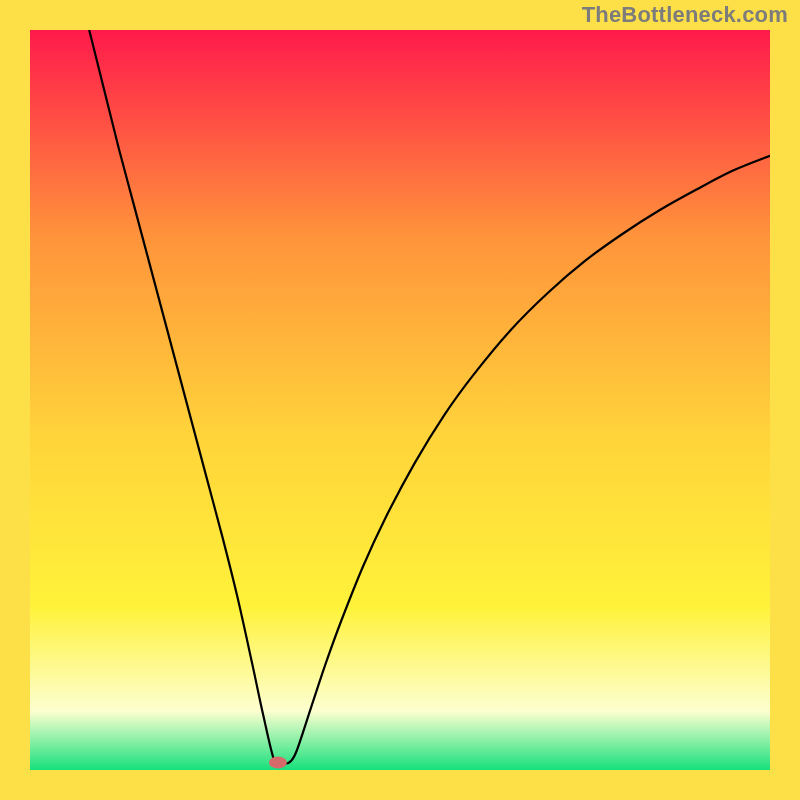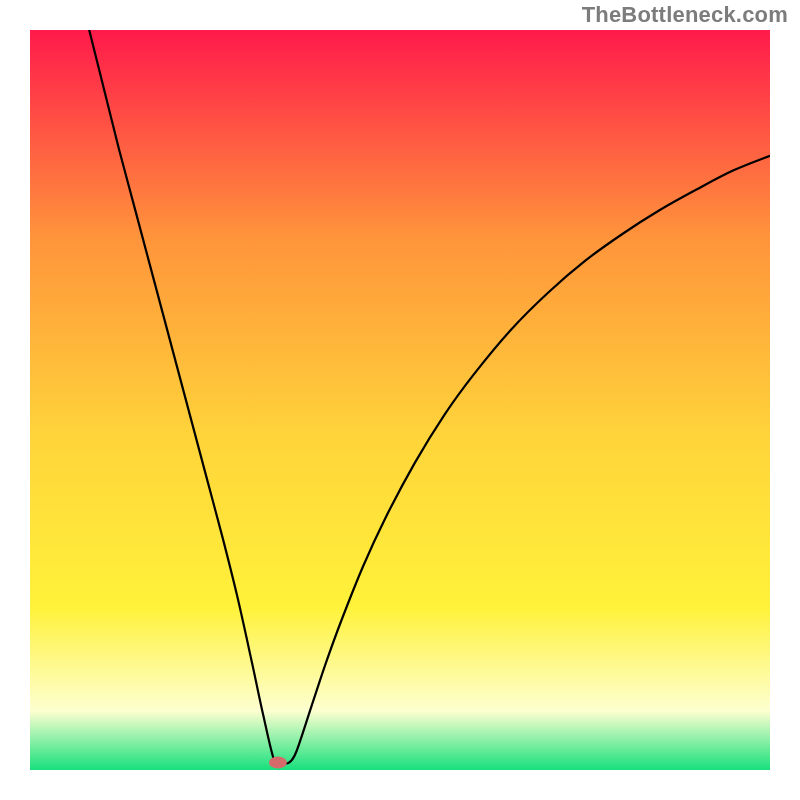--- a/index.html
+++ b/index.html
@@ -9,21 +9,21 @@
     height: 800px;
     background: #000;
     overflow: hidden;
   }
   .frame {
     position: absolute;
     left: 0;
     top: 0;
     width: 800px;
     height: 800px;
-    background: #ffffff;
+    background: #fde047;
   }
   .watermark {
     position: absolute;
     top: 2px;
     right: 12px;
     font-family: Arial, Helvetica, sans-serif;
     font-size: 22px;
     font-weight: 600;
     color: #7c7c7c;
     letter-spacing: 0.2px;

